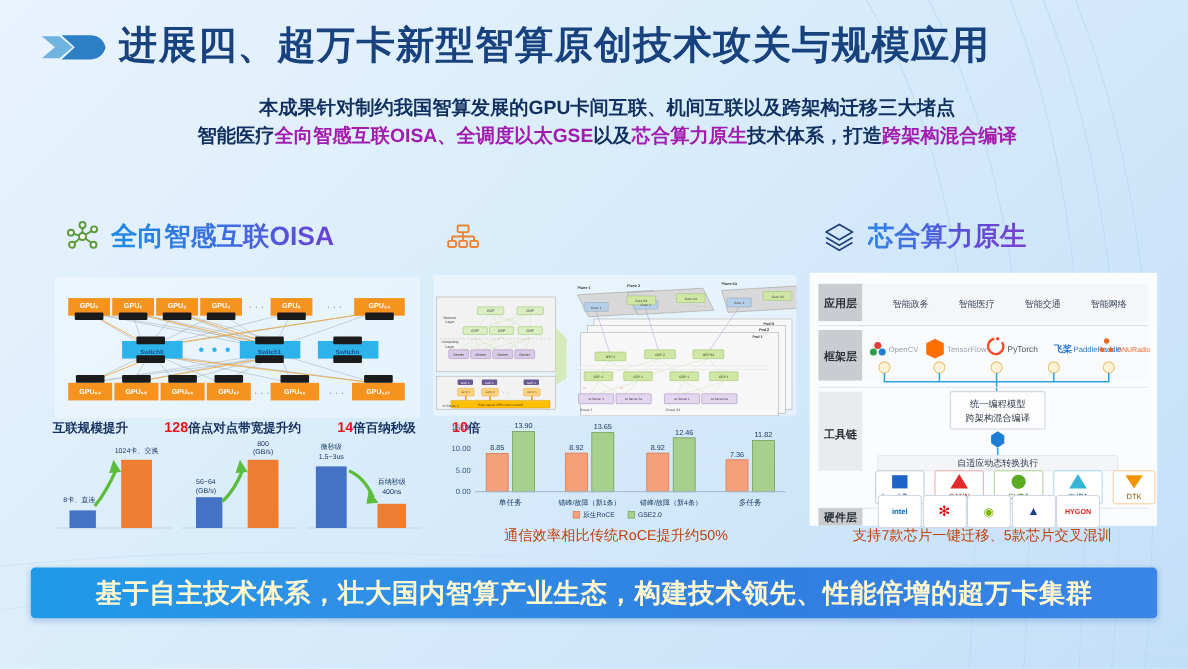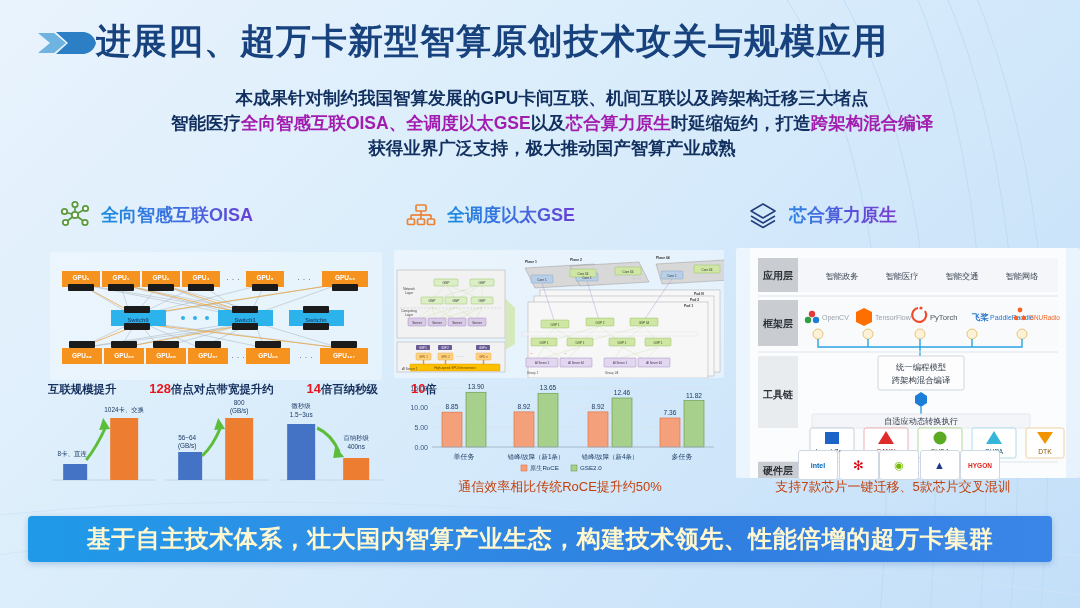--- a/index.html
+++ b/index.html
@@ -9,39 +9,39 @@
     overflow: hidden; position: relative;
     background: linear-gradient(135deg,#e9f3fd 0%,#dceefb 35%,#cfe6fa 70%,#c3dff8 100%);
   }
   .bg-arcs { position:absolute; inset:0; pointer-events:none; }
   .bg-arcs svg { width:100%; height:100%; display:block; }
 
   
   .header { position:absolute; left:0; top:8px; width:1080px; height:66px; }
   .hdr-arrow { position:absolute; left:38px; top:22px; width:62px; height:26px; }
   .hdr-title {
-    position:absolute; left:96px; top:10px;
+    position:absolute; left:108px; top:10px;
     font-size:35px; font-weight:bold; color:#17427e;
     letter-spacing:1px; white-space:nowrap;
   }
 
   
   .subtitle { position:absolute; left:0; top:86px; width:1080px; text-align:center; }
   .sub-line { font-size:17.5px; font-weight:bold; color:#12305f; line-height:25px; white-space:nowrap;padding-left:24px; }
   .sub-line .rd { color:#a21caf; }
 
   
   .panel { position:absolute; top:192px; height:300px; }
   .p1 { left:46px;  width:340px; }
   .p2 { left:392px; width:336px; }
   .p3 { left:734px; width:318px; }
 
   .sec-head { display:flex; align-items:center; gap:11px; height:46px; padding-left:14px; }
   .sec-title {
-    font-size:18px; font-weight:bold;
+    font-size:24px; font-weight:bold;
     background:linear-gradient(90deg,#1f8de0 0%,#3f6ae0 55%,#6a3fd4 100%);
     -webkit-background-clip:text; background-clip:text; color:transparent;
     white-space:nowrap;
   }
   .p3 .sec-title { background:linear-gradient(90deg,#2f86e6 0%,#5b4fd8 60%,#7a3fd0 100%);
     -webkit-background-clip:text; background-clip:text; color:transparent; }
 
   
   .oisa-net { position:absolute; left:50px; top:252px; width:332px; height:128px;
               background:rgba(255,255,255,0.34); border-radius:3px; }
@@ -57,21 +57,21 @@
   .mini svg { width:100%; height:100%; display:block; }
 
   
   .gse-fig { position:absolute; left:394px; top:250px; width:330px; height:128px;
              background:rgba(255,255,255,0.42); border-radius:2px; }
   .gse-fig svg { width:100%; height:100%; display:block; }
   .gse-chart { position:absolute; left:398px; top:378px; width:322px; height:96px; }
   .gse-chart svg { width:100%; height:100%; display:block; }
 
   
-  .chip-fig { position:absolute; left:736px; top:248px; width:344px; height:230px;
+  .chip-fig { position:absolute; left:736px; top:248px; width:316px; height:230px;
               background:rgba(255,255,255,0.58); border-radius:2px; }
   .chip-fig svg { width:100%; height:100%; display:block; }
 
   .caption { position:absolute; font-size:13px; font-weight:normal; color:#c2410c;
              text-align:center; white-space:nowrap; }
   .cap2 { left:392px; top:478px; width:336px; }
   .cap3 { left:730px; top:478px; width:326px; }
 
   
   .banner {
@@ -106,23 +106,22 @@
   <svg class="hdr-arrow" viewBox="0 0 62 26">
     <path d="M0 3 L16 3 L28 13 L16 23 L0 23 L12 13 Z" fill="#6fb3e0"></path>
     <path d="M18 2 L44 2 C56 2 58 13 58 13 C58 13 56 24 44 24 L18 24 L30 13 Z" fill="#2c7fc4"></path>
   </svg>
   <div class="hdr-title">进展四、超万卡新型智算原创技术攻关与规模应用</div>
 </div>
 
 <div class="subtitle">
   <div class="sub-line">本成果针对制约我国智算发展的GPU卡间互联、机间互联以及跨架构迁移三大堵点</div>
   <div class="sub-line">
-    <span>智能医疗</span><span class="rd">全向智感互联OISA、全调度以太GSE</span><span>以及</span><span class="rd">芯合算力原生</span><span>时延缩短约，打造</span><span class="rd">跨架构混合编译</span>
+    <span>智能医疗</span><span class="rd">全向智感互联OISA、全调度以太GSE</span><span>以及</span><span class="rd">芯合算力原生</span><span>技术体系，打造</span><span class="rd">跨架构混合编译</span>
   </div>
-  <div class="sub-line">获得业界广泛支持，极大推动国产智算产业成熟</div>
 </div>
 
 <div class="panel p1">
   <div class="sec-head">
     <svg width="30" height="30" viewBox="0 0 30 30">
       <g stroke="#5d9a3d" stroke-width="1.7" fill="none">
         <line x1="15" y1="15" x2="15" y2="5"></line>
           <line x1="15" y1="15" x2="25" y2="9"></line>
         <line x1="15" y1="15" x2="25" y2="22"></line>
           <line x1="15" y1="15" x2="6" y2="22"></line>
@@ -149,21 +148,20 @@
         <line x1="15" y1="11" x2="15" y2="15"></line>
         <line x1="5" y1="15" x2="25" y2="15"></line>
         <line x1="5" y1="15" x2="5" y2="19"></line>
           <line x1="15" y1="15" x2="15" y2="19"></line>
           <line x1="25" y1="15" x2="25" y2="19"></line>
         <rect x="1.5" y="19" width="7" height="5.5" rx="1"></rect>
         <rect x="11.5" y="19" width="7" height="5.5" rx="1"></rect>
         <rect x="21.5" y="19" width="7" height="5.5" rx="1"></rect>
       </g>
     </svg>
-    <span class="sec-title">全调度以太GSE</span>
   </div>
 </div>
 
 <div class="panel p3">
   <div class="sec-head">
     <svg width="30" height="30" viewBox="0 0 30 30">
       <g stroke="#23407e" stroke-width="1.6" fill="none" stroke-linejoin="round">
         <path d="M15 4 L27 11 L15 18 L3 11 Z"></path>
         <path d="M3 16 L15 23 L27 16"></path>
         <path d="M3 20.5 L15 27.5 L27 20.5"></path>

